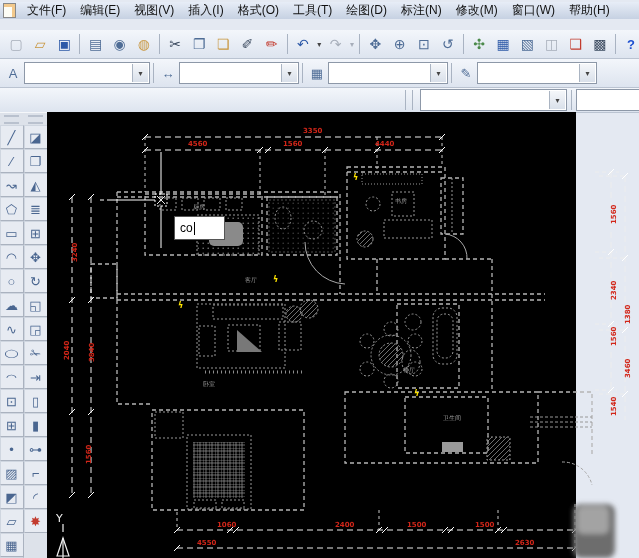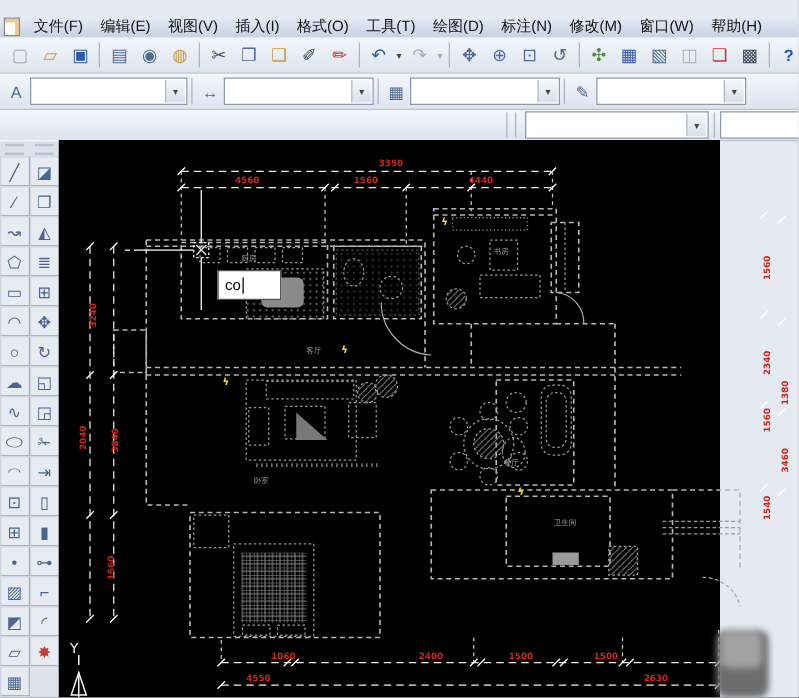--- a/index.html
+++ b/index.html
@@ -7,21 +7,21 @@
        font-family:"Liberation Sans",sans-serif;-webkit-user-select:none;user-select:none;}
   
   .titlebar{position:absolute;left:0;top:0;width:639px;height:13px;overflow:hidden;
             background:linear-gradient(#c2cbd8,#96a3b6);border-bottom:1px solid #7d8a9c;}
   .titlebar .appicon{position:absolute;left:2px;top:1px;width:12px;height:11px;
             background:linear-gradient(135deg,#e8b34b 0 40%,#b33c2e 40% 70%,#3b62a8 70%);border:1px solid #5a5a5a;}
   .titlebar .title{position:absolute;left:20px;top:-4px;font-size:11px;font-weight:bold;color:#111;white-space:nowrap;}
   .titlebar .closeglow{position:absolute;right:-8px;top:-10px;width:54px;height:26px;border-radius:50%;
             background:radial-gradient(#f9b45f,#e07b33 55%,rgba(224,123,51,0));filter:blur(2px);}
   
-  .menubar{position:absolute;left:0;top:13px;width:639px;height:17px;display:flex;align-items:center;
+  .menubar{position:absolute;left:0;top:2px;width:639px;height:17px;display:flex;align-items:center;
            background:linear-gradient(#e7edf7,#c6d1e2);font-size:12px;color:#111;}
   .docicon{width:11px;height:13px;margin:0 4px 0 3px;background:#fdfdf6;border:1px solid #888;
            box-shadow:inset -3px 3px 0 #f3c98c;}
   .menu-item{padding:0 7px;white-space:nowrap;cursor:default;}
   
   .tb{position:absolute;left:0;width:639px;display:flex;align-items:center;
       background:linear-gradient(#f3f6fb,#dde4ef);border-bottom:1px solid #bac3d1;}
   .tb1{top:30px;height:28px;padding-left:4px;}
   .tb2{top:59px;height:28px;padding-left:2px;}
   .tb3{top:88px;height:24px;}

